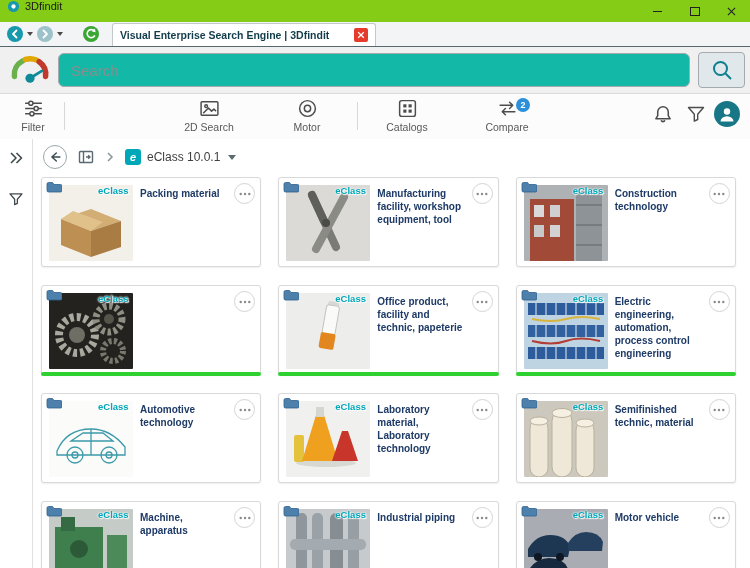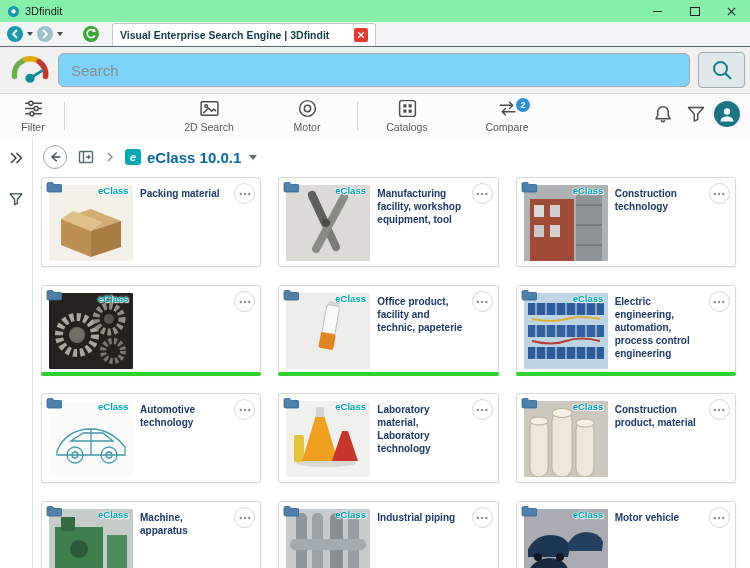--- a/index.html
+++ b/index.html
@@ -2,21 +2,21 @@
 <html><head>
 <meta charset="utf-8">
 <style>
   html,body{margin:0;padding:0}
   body{
     width:750px;height:568px;position:relative;overflow:hidden;background:#fff;
     font-family:"Liberation Sans",sans-serif;cursor:default;
     box-shadow:inset 0 0 0 1px #9aa0a3;
   }
   
-  .titlebar{height:22px;display:flex;align-items:center;padding-left:7px;background:#86efac;position:relative}
+  .titlebar{height:22px;display:flex;padding-left:7px;background:#84cc16;position:relative}
   .app-icon{width:13px;height:13px;margin-right:5px;display:flex}
   .app-title{font-size:11px;color:#1c1c1c}
   .win-controls{position:absolute;right:0;top:0;height:22px;display:flex}
   .win-btn{width:37px;height:22px;display:flex;align-items:center;justify-content:center;cursor:pointer}
   .glyph-min{width:9px;height:1px;background:#222}
   .glyph-max{width:8px;height:7px;border:1.2px solid #222}
   
   .tabstrip{height:24px;background:#f3f4f5;border-bottom:1px solid #55676d;position:relative}
   .navs{position:absolute;left:7px;top:4px;display:flex;align-items:center;gap:4px}
   .nav-circle{width:16px;height:16px;border-radius:50%;display:flex;align-items:center;justify-content:center;cursor:pointer}
@@ -26,21 +26,21 @@
   .nav-caret{width:0;height:0;border-left:3px solid transparent;border-right:3px solid transparent;border-top:4px solid #4a4a4a;cursor:pointer}
   .tab{position:absolute;left:112px;top:1px;height:22px;width:248px;background:#fff;
        border:1px solid #c3c9cb;border-bottom:none;border-radius:3px 3px 0 0;
        display:flex;align-items:center;padding:0 7px;gap:8px;cursor:pointer}
   .tab-title{font-size:10.5px;font-weight:bold;color:#113c4a;white-space:nowrap;overflow:hidden;flex:1}
   .tab-close{width:14px;height:14px;background:#e53b2c;border-radius:2px;display:flex;align-items:center;justify-content:center;cursor:pointer;flex:none}
   
   .searchbar{height:46px;background:#f0f0f0;border-bottom:1px solid #dadada;position:relative}
   .brand-logo{position:absolute;left:8px;top:4px;width:44px;height:38px;display:flex}
   .search-input{position:absolute;left:58px;top:6px;width:632px;height:34px;box-sizing:border-box;
-    border:1px solid #a4aaad;border-radius:6px;padding:0 12px;font-size:15px;color:#333;background:#7dd3fc;outline:none;
+    border:1px solid #a4aaad;border-radius:6px;padding:0 12px;font-size:15px;color:#333;background:#14b8a6;outline:none;
     font-family:"Liberation Sans",sans-serif}
   .search-input::placeholder{color:#8c8c8c}
   .search-btn{position:absolute;left:698px;top:5px;width:47px;height:36px;background:#e1e8eb;
     border:1px solid #a4aaad;border-radius:4px;display:flex;align-items:center;justify-content:center;cursor:pointer;padding:0}
   
   .toolbar{height:46px;background:#fcfcfc;border-bottom:1px solid #e3e3e3;position:relative}
   .tool-item{position:absolute;top:4px;width:70px;display:flex;flex-direction:column;align-items:center;gap:2px;cursor:pointer}
   .tool-item .ticon{width:21px;height:21px;display:flex;position:relative}
   .tool-label{font-size:10.5px;color:#585858;white-space:nowrap}
   .tool-sep{position:absolute;top:8px;width:1px;height:28px;background:#d8d8d8}
@@ -55,21 +55,21 @@
   .side-icon{width:16px;height:16px;display:flex;cursor:pointer}
   .content{flex:1;display:flex;flex-direction:column;overflow:hidden;background:#fff}
   
   .breadcrumb{height:36px;flex:none;display:flex;align-items:center;gap:10px;padding-left:10px}
   .crumb-back{width:24px;height:24px;border-radius:50%;border:1px solid #9aa9ae;background:#fff;display:flex;align-items:center;justify-content:center;cursor:pointer;padding:0}
   .crumb-icon{width:18px;height:18px;display:flex;cursor:pointer}
   .crumb-chev{width:10px;height:14px;display:flex}
   .crumb-group{display:flex;align-items:center;gap:6px;cursor:pointer}
   .eclass-logo{width:16px;height:16px;border-radius:3px;background:#00a7b8;color:#fff;font-size:11px;font-weight:bold;font-style:italic;
     display:flex;align-items:center;justify-content:center}
-  .crumb-label{font-size:15px;font-weight:bold;color:#0369a1}
+  .crumb-label{font-size:12px;font-weight:normal;color:#404040}
   .crumb-caret{width:0;height:0;border-left:4px solid transparent;border-right:4px solid transparent;border-top:5px solid #5a6a70;margin-left:2px}
   
   .grid{flex:1;display:grid;grid-template-columns:repeat(3,1fr);grid-auto-rows:90px;gap:18px 17px;
     padding:2px 14px 0 8px;align-content:start;overflow:hidden}
   .card{position:relative;background:#fff;border:1px solid #d9d9d9;border-radius:3px;
     box-shadow:0 1px 2px rgba(0,0,0,.07);cursor:pointer}
   .card.highlighted::after{content:"";position:absolute;left:-1px;right:-1px;bottom:-2px;height:4px;background:#2fd130;border-radius:2px;z-index:4}
   .card-img{position:absolute;left:7px;top:7px;width:84px;height:76px;overflow:hidden;border-radius:1px}
   .card-img svg{display:block;width:100%;height:100%}
   .folder-ic{position:absolute;left:4px;top:3px;width:16px;height:12px;z-index:3;display:flex}
@@ -544,21 +544,21 @@
                 <rect x="6" y="18" width="18" height="58" rx="9"></rect>
                 <rect x="28" y="10" width="20" height="66" rx="10"></rect>
                 <rect x="52" y="20" width="18" height="56" rx="9"></rect>
               </g>
               <ellipse cx="15" cy="20" rx="9" ry="4" fill="#f6f0e2" stroke="#b8b09c"></ellipse>
               <ellipse cx="38" cy="12" rx="10" ry="4.5" fill="#f6f0e2" stroke="#b8b09c"></ellipse>
               <ellipse cx="61" cy="22" rx="9" ry="4" fill="#f6f0e2" stroke="#b8b09c"></ellipse>
             </svg>
         </span>
         <span class="eclass-mark">eClass</span>
-        <div class="card-title">Construction product, material</div>
+        <div class="card-title">Semifinished technic, material</div>
         <button class="more-btn">
             <svg viewBox="0 0 14 4" width="12" height="4">
               <circle cx="2" cy="2" r="1.4" fill="#8a8a8a"></circle>
               <circle cx="7" cy="2" r="1.4" fill="#8a8a8a"></circle>
               <circle cx="12" cy="2" r="1.4" fill="#8a8a8a"></circle>
             </svg>
           </button>
       </div>
 
       <div class="card">

